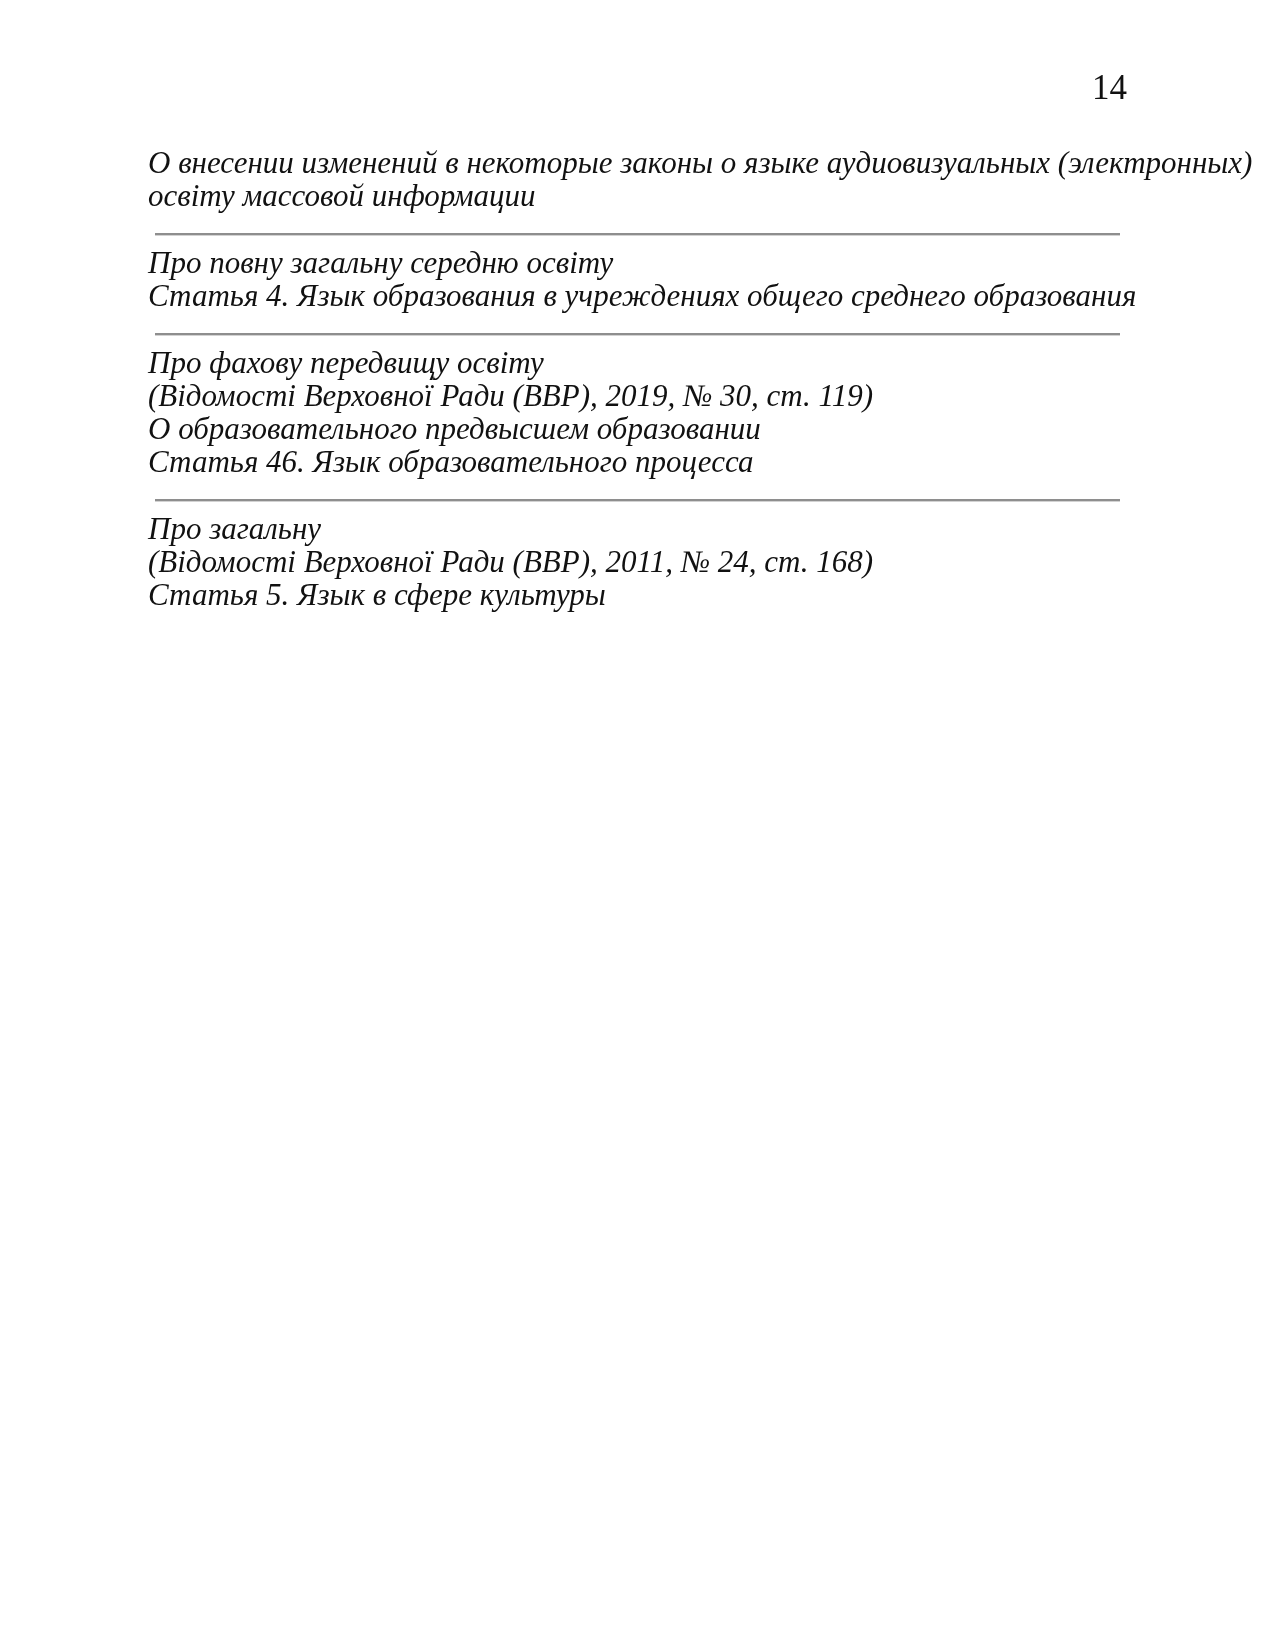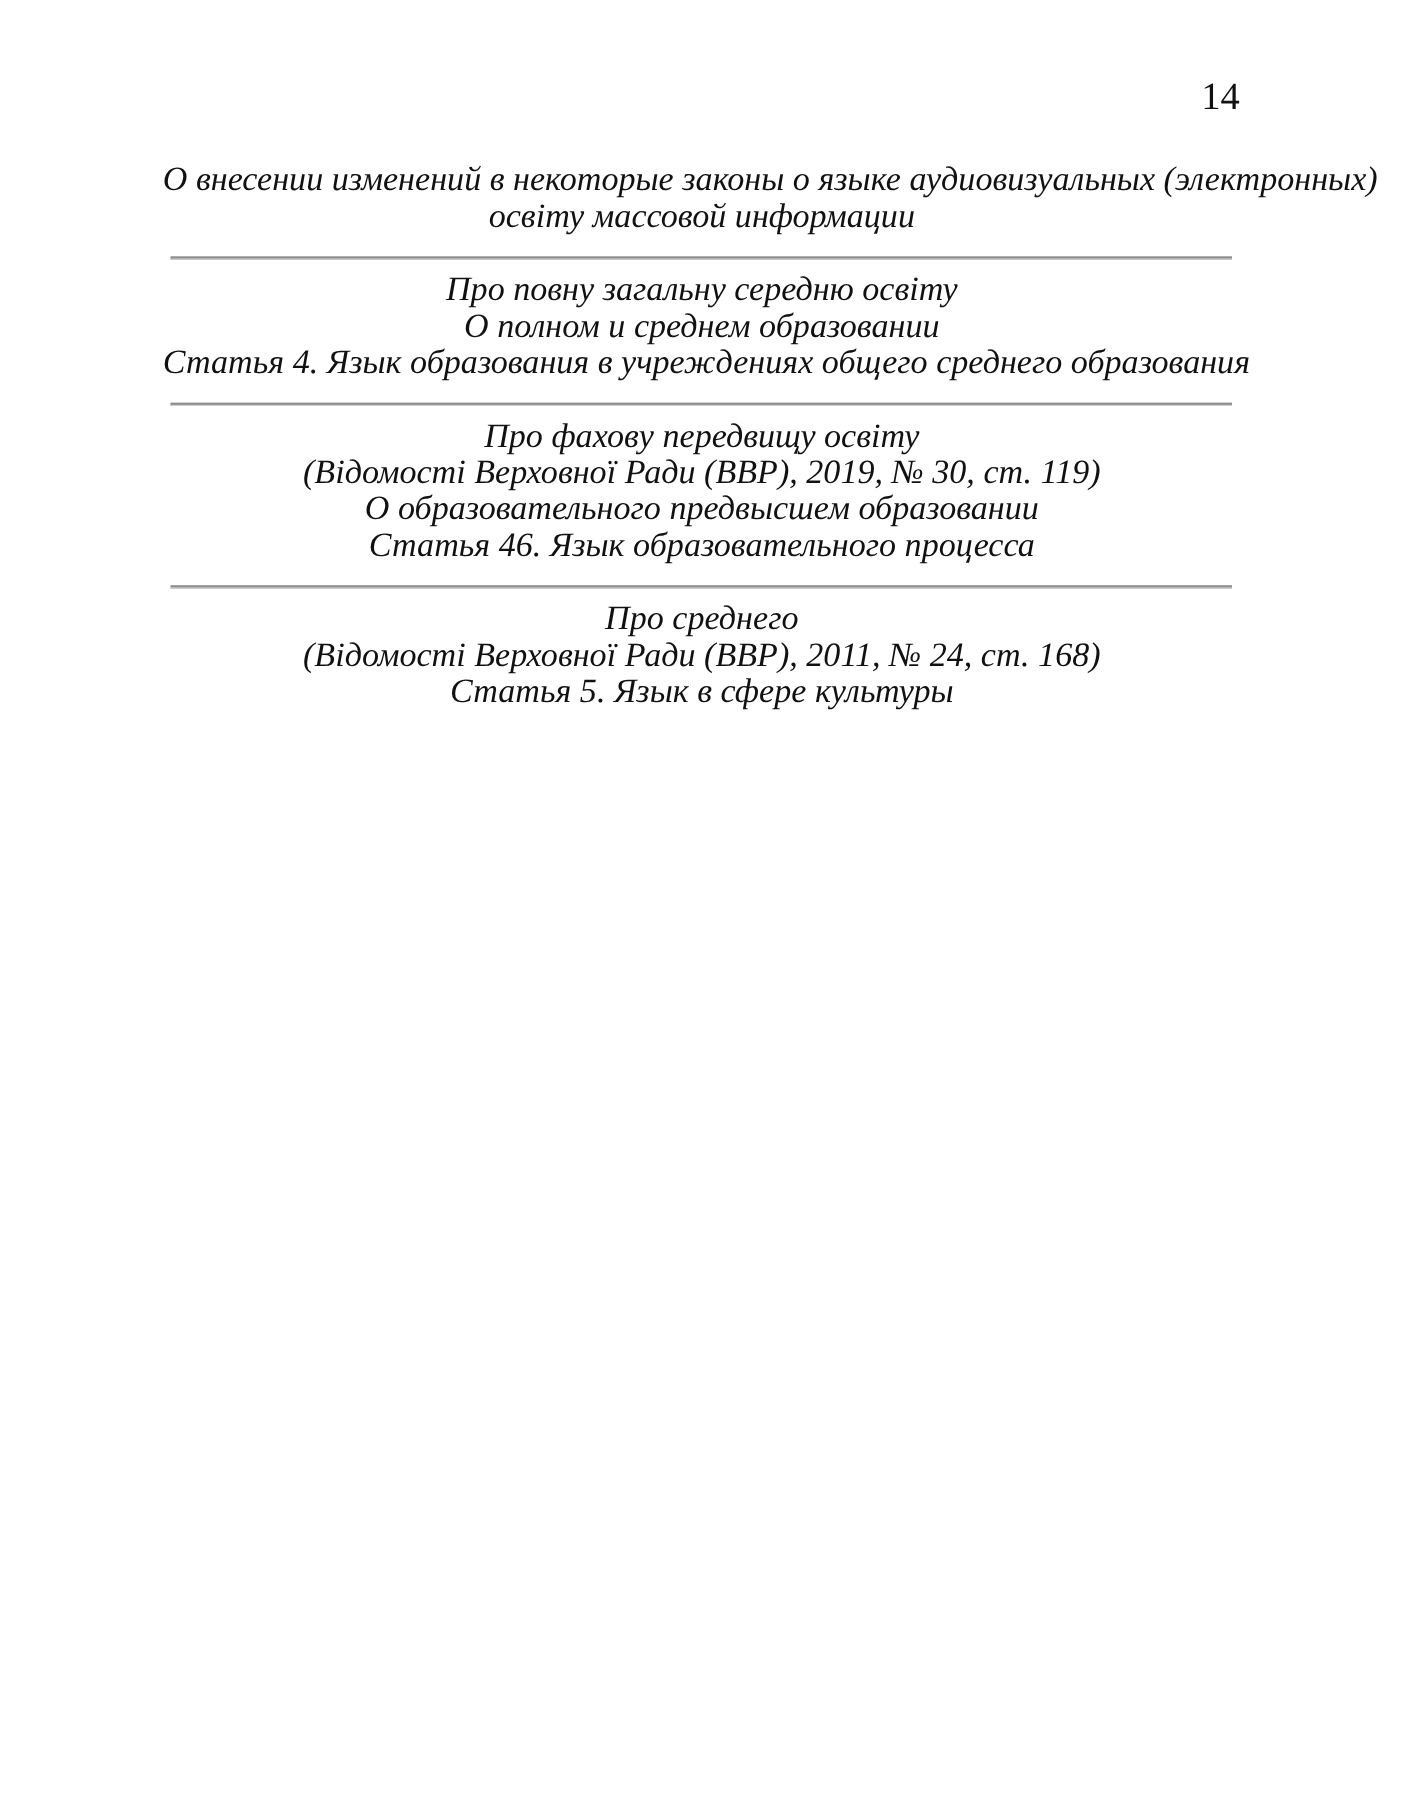--- a/index.html
+++ b/index.html
@@ -8,21 +8,20 @@
     background: #ffffff;
   }
   .page {
     position: relative;
     width: 1275px;
     height: 1531px;
     background: #ffffff;
     color: #000000;
     font-family: "Liberation Serif", "DejaVu Serif", serif;
     overflow: hidden;
-    text-align: center;
   }
   .page-number {
     position: absolute;
     top: 70px;
     right: 148px;
     font-size: 35px;
     line-height: 1;
     font-style: normal;
     color: #111111;
   }
@@ -59,35 +58,34 @@
 
     <div class="section">
       <div class="line">О внесении изменений в некоторые законы о языке аудиовизуальных (электронных)</div>
       <div class="line">освіту массовой информации</div>
     </div>
 
     <hr class="divider">
 
     <div class="section">
       <div class="line">Про повну загальну середню освіту</div>
-      <div class="line">О полном и среднем образовании</div>
       <div class="line">Статья 4. Язык образования в учреждениях общего среднего образования</div>
     </div>
 
     <hr class="divider">
 
     <div class="section">
       <div class="line">Про фахову передвищу освіту</div>
       <div class="line">(Відомості Верховної Ради (ВВР), 2019, № 30, ст. 119)</div>
       <div class="line">О образовательного предвысшем образовании</div>
       <div class="line">Статья 46. Язык образовательного процесса</div>
     </div>
 
     <hr class="divider">
 
     <div class="section">
-      <div class="line">Про среднего</div>
+      <div class="line">Про загальну</div>
       <div class="line">(Відомості Верховної Ради (ВВР), 2011, № 24, ст. 168)</div>
       <div class="line">Статья 5. Язык в сфере культуры</div>
     </div>
 
   </div>
 </div>
 
 </body></html>

